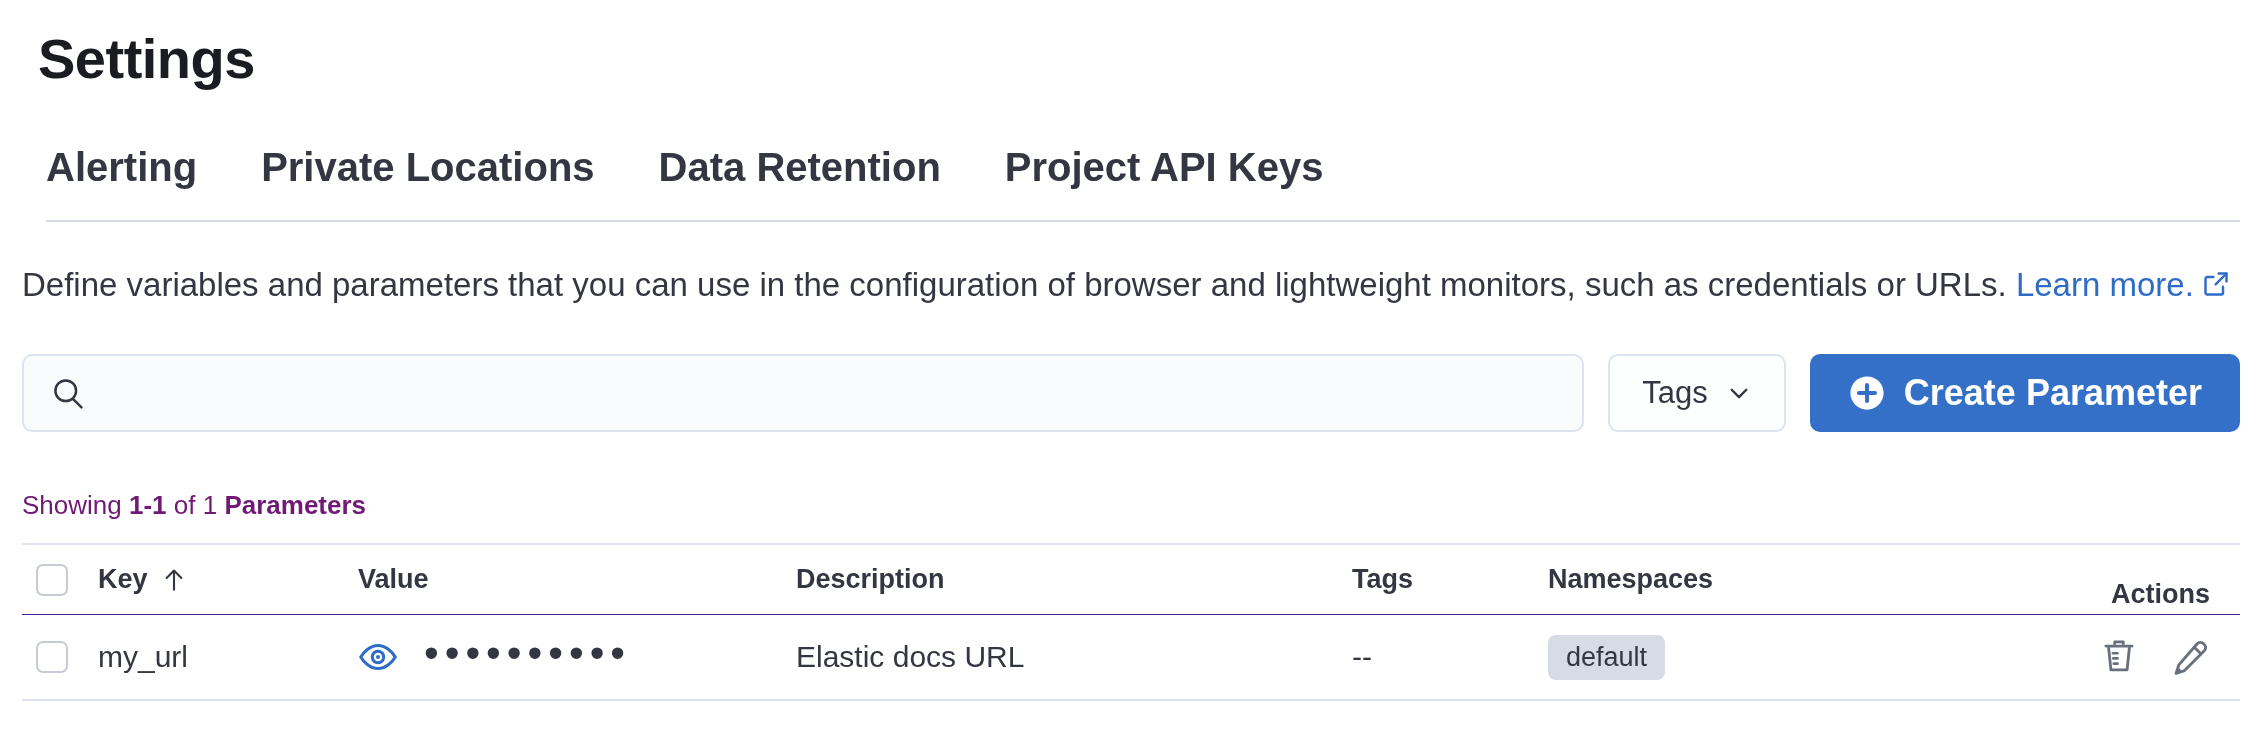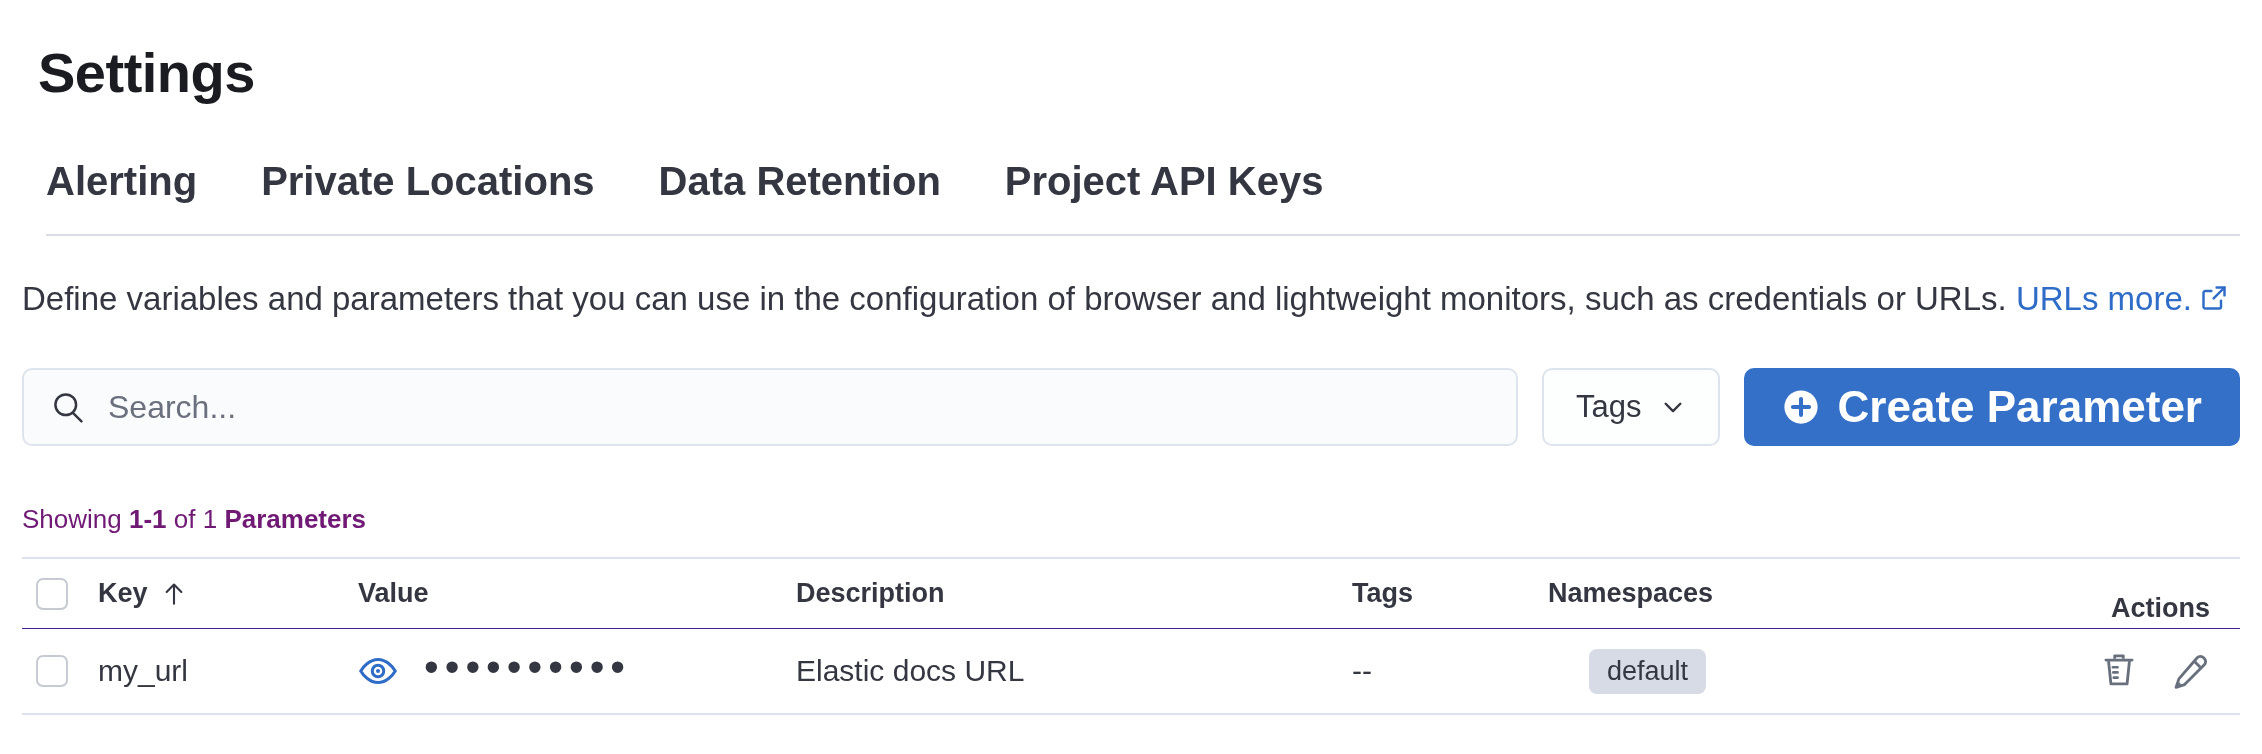--- a/index.html
+++ b/index.html
@@ -2,21 +2,21 @@
 <html><head>
 <meta charset="utf-8">
 <style>
   * { box-sizing: border-box; margin: 0; padding: 0; }
   html, body { width: 2262px; height: 754px; overflow: hidden; }
   body {
     font-family: "Liberation Sans", sans-serif;
     background: #ffffff;
     color: #343741;
   }
-  .page { padding: 40px 22px 0 22px; width: 2262px; }
+  .page { padding: 26px 22px 0 22px; width: 2262px; }
 
   
   .page-title {
     margin-left: 16px;
     font-size: 56px;
     font-weight: 700;
     color: #1a1c21;
     letter-spacing: -0.5px;
   }
 
@@ -105,21 +105,21 @@
   .create-button {
     height: 78px;
     background: #3470c8;
     border: none;
     border-radius: 10px;
     display: flex;
     align-items: center;
     gap: 18px;
     padding: 0 38px;
     font-family: "Liberation Sans", sans-serif;
-    font-size: 44px;
+    font-size: 36px;
     font-weight: 600;
     color: #ffffff;
     cursor: pointer;
     white-space: nowrap;
   }
 
   
   .summary {
     margin-top: 58px;
     font-size: 26px;
@@ -160,21 +160,20 @@
   }
   .eye-button { background: none; border: none; cursor: pointer; padding: 0; display: flex; }
 
   .badge {
     display: inline-block;
     background: #d6dbe6;
     color: #343741;
     font-size: 27px;
     padding: 7px 18px;
     border-radius: 8px;
-    margin-left: 41px;
   }
 
   .action-icons { display: flex; justify-content: flex-end; align-items: center; gap: 34px; padding-right: 30px; }
   .icon-button { background: none; border: none; cursor: pointer; padding: 0; display: flex; }
 </style>
 </head>
 <body>
 
 <div class="page">
 
@@ -183,36 +182,35 @@
   <div class="tab-bar">
     <div class="tab">Alerting</div>
     <div class="tab">Private Locations</div>
     <div class="tab">Data Retention</div>
     <div class="tab">Project API Keys</div>
   </div>
 
   <p class="description">
     <span>Define variables and parameters that you can use in the configuration of browser and lightweight monitors, such as credentials or URLs.</span>
     <span> </span>
-    <span class="learn-more"><span>URLs more.</span><span class="external-icon"><svg width="28" height="28" viewBox="0 0 16 16" fill="none">
+    <span class="learn-more"><span>Learn more.</span><span class="external-icon"><svg width="28" height="28" viewBox="0 0 16 16" fill="none">
             <path d="M9.5 2H14v4.5" stroke="#2e6cc7" stroke-width="1.4" stroke-linecap="round" stroke-linejoin="round"></path>
             <path d="M14 2L7.8 8.2" stroke="#2e6cc7" stroke-width="1.4" stroke-linecap="round"></path>
             <path d="M12 9.5V13a1 1 0 0 1-1 1H3a1 1 0 0 1-1-1V5a1 1 0 0 1 1-1h3.5" stroke="#2e6cc7" stroke-width="1.4" stroke-linecap="round" stroke-linejoin="round"></path>
           </svg></span></span>
   </p>
 
   <div class="toolbar">
     <div class="search-box">
       <span style="display:flex;">
         <svg width="36" height="36" viewBox="0 0 16 16" fill="none">
             <circle cx="7" cy="7" r="4.6" stroke="#343741" stroke-width="1.1"></circle>
             <path d="M10.4 10.8L14 14.4" stroke="#343741" stroke-width="1.1" stroke-linecap="round"></path>
           </svg>
       </span>
-      <input type="text" placeholder="Search..." style="">
     </div>
 
     <button class="tags-button">
       <span>Tags</span>
       <span style="display:flex;">
         <svg width="26" height="26" viewBox="0 0 16 16" fill="none">
             <path d="M3.5 6l4.5 4.5L12.5 6" stroke="#343741" stroke-width="1.5" stroke-linecap="round" stroke-linejoin="round"></path>
           </svg>
       </span>
     </button>

